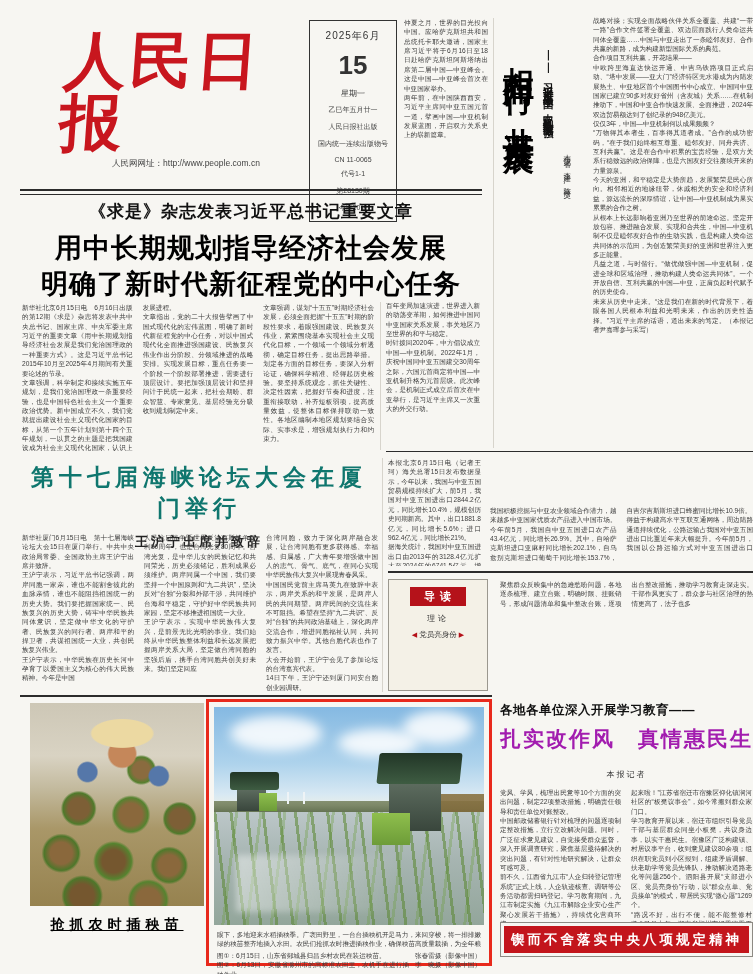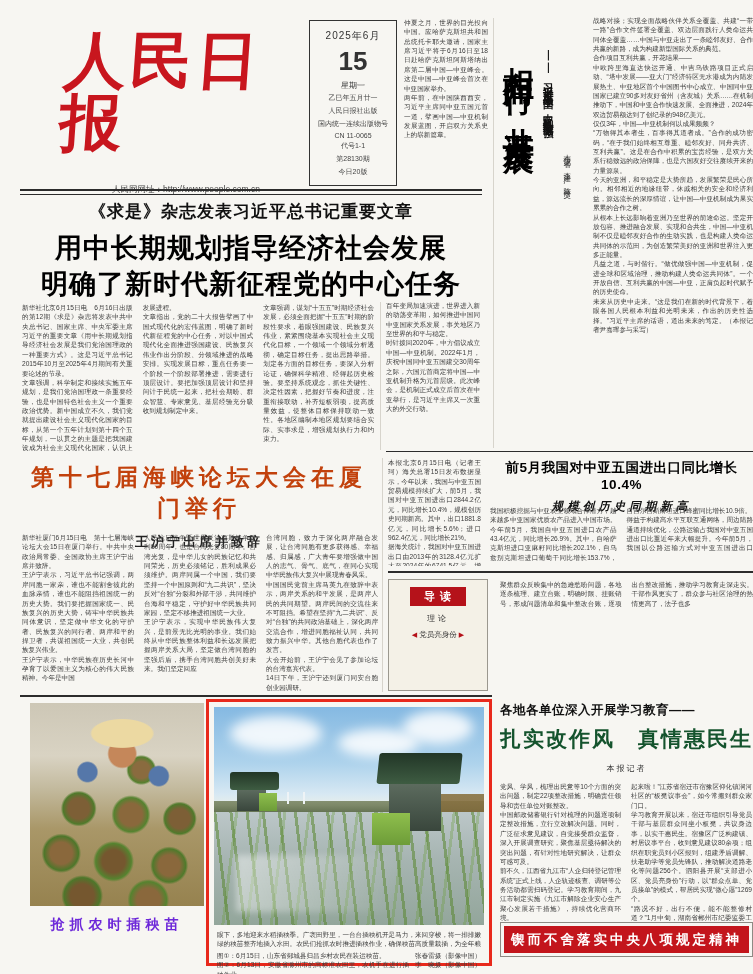--- a/index.html
+++ b/index.html
@@ -20,21 +20,21 @@
   .site{font-size:8.5px;color:#444;text-align:center;}
   .datebox{border:1px solid #333;text-align:center;padding:8px 4px;box-sizing:border-box;
            font-size:8px;color:#333;display:flex;flex-direction:column;justify-content:space-between;}
   .datebox .month{font-size:10px;letter-spacing:1px;}
   .datebox .day{font-size:26px;font-weight:bold;}
   .datebox .small{font-size:7px;color:#444;}
   
   .kicker-lead{font-size:17px;font-weight:bold;text-align:center;letter-spacing:1px;color:#111;}
   .headline-lead{font-size:27px;font-weight:bold;text-align:center;letter-spacing:1px;color:#000;line-height:1.32;}
   .straits-h{font-family:"Liberation Serif","DejaVu Serif",serif;font-weight:bold;font-size:23px;
-             letter-spacing:5px;text-align:center;color:#c2410c;}
+             letter-spacing:5px;text-align:center;color:#0f766e;}
   .straits-sub{font-size:13px;font-weight:bold;letter-spacing:3px;text-align:center;color:#222;}
   .trade-h{font-size:13.5px;font-weight:bold;text-align:center;letter-spacing:.5px;color:#000;}
   .trade-sub{font-family:"Liberation Serif","DejaVu Serif",serif;font-style:italic;font-weight:bold;
              font-size:11.5px;letter-spacing:4px;text-align:center;color:#111;}
   
   .v-title{writing-mode:vertical-rl;font-size:31px;font-weight:900;letter-spacing:6px;color:#000;line-height:1.1;}
   .v-sub{writing-mode:vertical-rl;font-size:10.5px;font-weight:bold;color:#111;letter-spacing:2px;line-height:1.4;}
   .v-byline{writing-mode:vertical-rl;font-size:7.5px;color:#333;letter-spacing:2px;}
   .ca-wrap{overflow:hidden;}
   .ca-float{float:left;width:92px;height:372px;display:flex;flex-direction:row;gap:6px;padding-right:8px;box-sizing:border-box;}
@@ -42,27 +42,27 @@
   .guide{border:1px solid #9b988f;background:#f4f1e7;text-align:center;padding:6px 4px;box-sizing:border-box;}
   .guide-tag{display:inline-block;background:#b5121a;color:#fff;font-weight:bold;font-size:11px;
              letter-spacing:5px;padding:2px 10px 2px 14px;position:relative;}
   .guide-sec{font-size:8px;letter-spacing:3px;color:#333;margin-top:7px;}
   .guide-title{font-size:9.5px;font-weight:bold;line-height:1.65;margin-top:5px;color:#111;}
   .guide-page{font-size:7.5px;color:#333;margin-top:6px;}
   .guide-page .arr{color:#b5121a;font-size:7px;}
   
   .ws-kicker{font-size:12.5px;font-weight:bold;color:#111;letter-spacing:.5px;}
   .ws-h{font-family:"Liberation Serif","DejaVu Serif",serif;font-size:21px;font-weight:bold;
-        letter-spacing:2px;color:#14532d;text-align:center;}
+        letter-spacing:2px;color:#a21caf;text-align:center;}
   .ws-byline{font-size:8px;text-align:center;color:#333;letter-spacing:2px;}
   .banner-outer{border:1px solid #8d8a84;padding:3px;box-sizing:border-box;background:#f7f6f2;}
   .banner{background:#c3151c;color:#fff;font-weight:bold;font-size:13.5px;letter-spacing:3px;
           text-align:center;line-height:27px;height:27px;}
   
-  .photo-left-caption{font-size:14px;font-weight:bold;letter-spacing:5px;text-align:center;color:#6d28d9;}
+  .photo-left-caption{font-size:14px;font-weight:bold;letter-spacing:5px;text-align:center;color:#000000;text-decoration:underline;}
   .redbox{border:3px solid #e8291c;box-sizing:border-box;background:#f7f6f2;}
   .photo-left{background:
       radial-gradient(ellipse 52px 24px at 53% 15%, #ecd9a2 0 58%, rgba(0,0,0,0) 62%),
       radial-gradient(circle 15px at 53% 25%, #c5875a 0 88%, rgba(0,0,0,0) 100%),
       radial-gradient(circle 11px at 33% 34%, #5577a9 0 85%, rgba(0,0,0,0) 100%),
       radial-gradient(circle 11px at 74% 36%, #5577a9 0 85%, rgba(0,0,0,0) 100%),
       radial-gradient(circle 21px at 64% 33%, #8a6b3f 40%, #55802e 62%, rgba(0,0,0,0) 72%),
       radial-gradient(circle 23px at 28% 52%, #7d5f36 45%, #4f7a2b 68%, rgba(0,0,0,0) 78%),
       radial-gradient(circle 25px at 58% 55%, #8a683c 45%, #55832f 68%, rgba(0,0,0,0) 78%),
       radial-gradient(circle 22px at 86% 57%, #7d5f36 45%, #4f7a2b 68%, rgba(0,0,0,0) 78%),
@@ -90,24 +90,24 @@
   .caption-line{display:flex;justify-content:space-between;gap:6px;}
   .caption-credit{white-space:nowrap;color:#3b3b3b;}
 </style>
 </head>
 <body>
 
 <div class="page">
 
   <div class="abs" style="left:62px;top:30px;width:248px;">
     <div class="logo">人民日报</div>
-    <div class="site" style="margin-top:30px;">人民网网址：http://www.people.com.cn</div>
-  </div>
-
-  <div class="abs datebox" style="left:309px;top:20px;width:88px;height:166px;">
+    <div class="site" style="margin-top:4px;">人民网网址：http://www.people.com.cn</div>
+  </div>
+
+  <div class="abs datebox" style="left:309px;top:20px;width:88px;height:202px;">
     <div class="month">2025年6月</div>
     <div class="day">15</div>
     <div>星期一</div>
     <div class="small">乙巳年五月廿一</div>
     <div class="small">人民日报社出版</div>
     <div class="small">国内统一连续出版物号</div>
     <div class="small">CN 11-0065</div>
     <div class="small">代号1-1</div>
     <div class="small">第28130期</div>
     <div class="small">今日20版</div>
@@ -166,24 +166,20 @@
 王沪宁表示，实现中华民族伟大复兴，是前景无比光明的事业。我们始终从中华民族整体利益和长远发展把握两岸关系大局，坚定做台湾同胞的坚强后盾，携手台湾同胞共创美好未来。我们坚定回应</div>
     <div class="t-tiny" style="width:112px;height:158px;">台湾同胞，致力于深化两岸融合发展，让台湾同胞有更多获得感、幸福感、归属感，广大青年要增强做中国人的志气、骨气、底气，在同心实现中华民族伟大复兴中展现青春风采。
 中国国民党前主席马英九在致辞中表示，两岸关系的和平发展，是两岸人民的共同期望。两岸民间的交流往来不可阻挡。希望在坚持“九二共识”、反对“台独”的共同政治基础上，深化两岸交流合作，增进同胞福祉认同，共同致力振兴中华。其他台胞代表也作了发言。
 大会开始前，王沪宁会见了参加论坛的台湾嘉宾代表。
 14日下午，王沪宁还到厦门同安台胞创业园调研。</div>
   </div>
   <div class="abs vline" style="left:382px;top:458px;height:234px;"></div>
 
   <div class="abs t-tiny" style="left:388px;top:458px;width:93px;height:108px;">本报北京6月15日电（记者王珂）海关总署15日发布数据显示，今年以来，我国与中亚五国贸易规模持续扩大，前5月，我国对中亚五国进出口2844.2亿元，同比增长10.4%，规模创历史同期新高。其中，出口1881.8亿元，同比增长5.6%；进口962.4亿元，同比增长21%。
 据海关统计，我国对中亚五国进出口由2013年的3128.4亿元扩大至2024年的6741.5亿元，增长116%，年均增速达7.3%，高出同期我国整体进出口增速2.3个百分点，双边经贸往来持续深化。</div>
-  <div class="abs" style="left:490px;top:459px;width:263px;">
-    <div class="trade-h">前5月我国对中亚五国进出口同比增长10.4%</div>
-    <div class="trade-sub" style="margin-top:7px;">规模创历史同期新高</div>
-  </div>
   <div class="abs t-tiny cols-2" style="left:490px;top:506px;width:263px;height:60px;">我国积极挖掘与中亚农业领域合作潜力，越来越多中亚国家优质农产品进入中国市场。今年前5月，我国自中亚五国进口农产品43.4亿元，同比增长26.9%。其中，自哈萨克斯坦进口亚麻籽同比增长202.1%，自乌兹别克斯坦进口葡萄干同比增长153.7%，自吉尔吉斯斯坦进口蜂蜜同比增长10.9倍。
 得益于构建高水平互联互通网络，周边陆路通道持续优化，公路运输占我国对中亚五国进出口比重近年来大幅提升。今年前5月，我国以公路运输方式对中亚五国进出口1434.5亿元，同比增长10.9%，占比保持在五成以上。</div>
 
   <div class="abs rule" style="left:388px;top:571px;width:365px;"></div>
 
   <div class="abs guide" style="left:388px;top:579px;width:100px;height:112px;">
     <div class="guide-tag">导读</div>
     <div class="guide-sec">理论</div>
     <div class="guide-page"><span class="arr">◀</span> <span>党员亮身份</span> <span class="arr">▶</span></div>
   </div>
@@ -220,21 +216,21 @@
     <div style="margin:2px 8px 0 8px;">
       <div class="t-tiny" style="height:20px;">眼下，多地迎来水稻插秧季。广袤田野里，一台台插秧机开足马力，来回穿梭，将一排排嫩绿的秧苗整齐地插入水田。农民们抢抓农时推进插秧作业，确保秧苗高质量栽插，为全年粮食丰产丰收打下坚实基础。</div>
       <div class="t-tiny caption-line" style="margin-top:1px;"><span>图①：6月15日，山东省郯城县归昌乡村农民在装运秧苗。</span><span class="caption-credit">张春雷摄（影像中国）</span></div>
       <div class="t-tiny caption-line"><span>图②：6月13日，安徽省滁州市的高标准农田里，农机手在进行插秧作业。</span><span class="caption-credit">李　晓摄（影像中国）</span></div>
     </div>
   </div>
 
   <div class="abs" style="left:500px;top:702px;width:253px;">
     <div class="ws-kicker">各地各单位深入开展学习教育——</div>
     <div class="ws-h" style="margin-top:6px;">扎实改作风　真情惠民生</div>
-    <div class="ws-byline" style="margin-top:10px;">本报记者</div>
+    <div class="ws-byline" style="margin-top:16px;">本报记者</div>
     <div style="display:flex;gap:10px;margin-top:8px;">
       <div class="t-tiny" style="width:121px;height:140px;">党风、学风，梳理出民意等10个方面的突出问题，制定22项整改措施，明确责任领导和责任单位对账整改。
 中国邮政储蓄银行针对梳理的问题逐项制定整改措施，立行立改解决问题。同时，广泛征求意见建议，自觉接受群众监督，深入开展调查研究，聚焦基层亟待解决的突出问题，有针对性地研究解决，让群众可感可及。
 前不久，江西省九江市“人企归转登记管理系统”正式上线，人企轨迹核查、调研等公务活动都需扫码登记。学习教育期间，九江市制定实施《九江市解除企业安心生产聚心发展若干措施》，持续优化营商环境。
 重庆高新区党工委、管委会领导班子及成员带头查摆问题48项，带动各级领导班子通过多种方式累计查摆问题</div>
       <div class="t-tiny" style="width:121px;height:140px;">起来啦！”江苏省宿迁市宿豫区仰化镇涧河社区的“板凳议事会”，如今常搬到群众家门口。
 学习教育开展以来，宿迁市组织引导党员干部与基层群众同坐小板凳，共议身边事，以实干惠民生。宿豫区广泛构建镇、村居议事平台，收到意见建议80余项；组织在职党员到小区报到，组建矛盾调解、扶老助学等党员先锋队，推动解决道路老化等问题256个。泗阳县开展“支部进小区、党员亮身份”行动，以“群众点单、党员接单”的模式，帮居民实现“微心愿”1269个。
 “路况不好，出行不便，能不能整修村道？”1月中旬，湖南省郴州市纪委监委工作人员在安仁县永乐江镇调研时，村民提出这一诉求。相关部门随即深入调研，制定整改计划。（下转第四版）</div>
     </div>
   </div>

